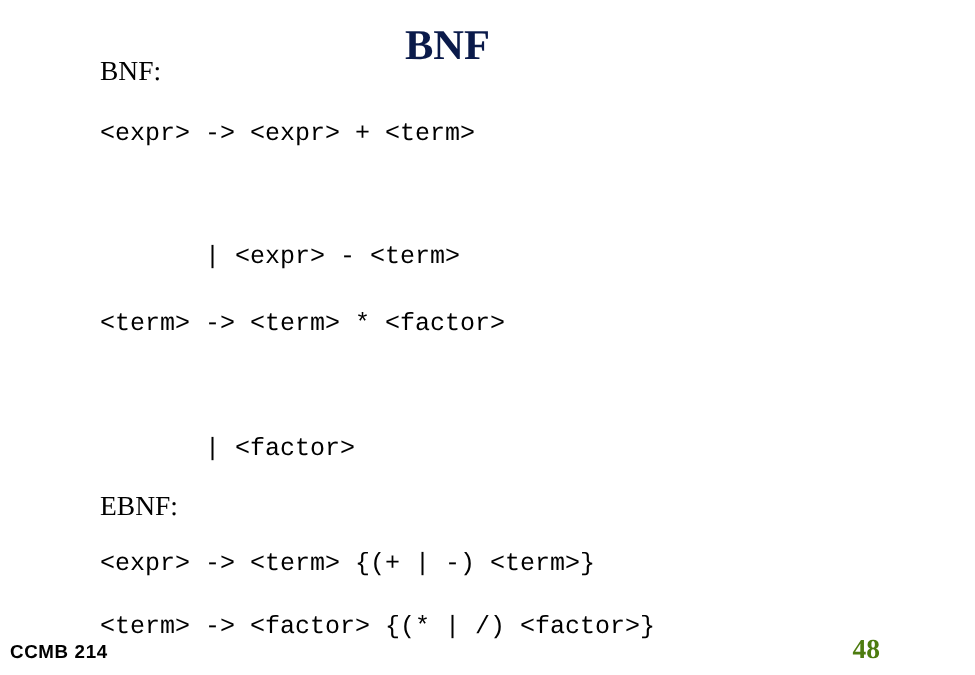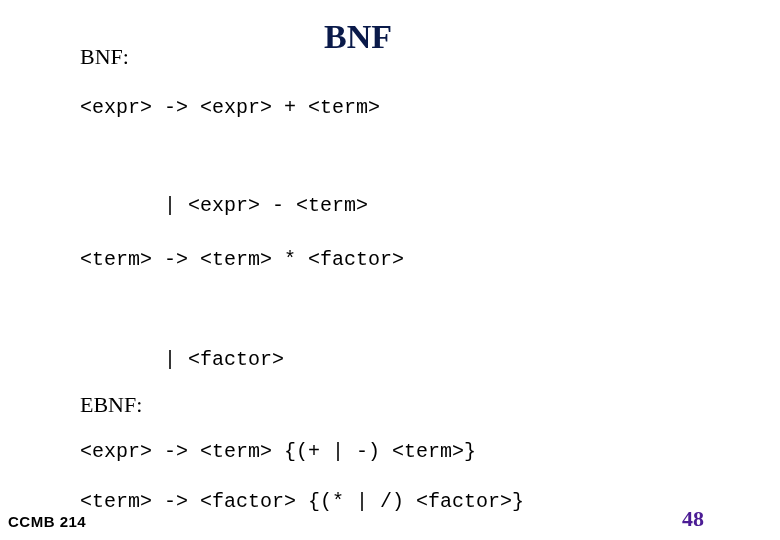--- a/index.html
+++ b/index.html
@@ -4,21 +4,21 @@
 <style>
   * { margin: 0; padding: 0; box-sizing: border-box; }
   html, body { width: 780px; height: 540px; background: #fff; font-family: "Times New Roman", Times, serif; color: #000; }
   .slide { position: relative; width: 716px; height: 540px; }
   .title { position: absolute; top: 18px; left: 0; width: 100%; text-align: center; font-size: 34px; font-weight: bold; color: #0a1a4a; }
   .heading { font-size: 22px; font-family: "Times New Roman", Times, serif; color: #000; }
   .h1pos { position: absolute; top: 44px; left: 80px; }
   .h2pos { position: absolute; top: 392px; left: 80px; }
   .code { font-family: "Courier New", Courier, monospace; font-size: 20px; color: #000; position: absolute; white-space: pre; }
   .footer-left { position: absolute; left: 8px; bottom: 10px; font-family: Arial, Helvetica, sans-serif; font-weight: bold; font-size: 15px; letter-spacing: 0.5px; }
-  .footer-right { position: absolute; right: 12px; bottom: 8px; font-family: "Times New Roman", Times, serif; font-weight: bold; font-size: 22px; color: #4c1d95; }
+  .footer-right { position: absolute; right: 12px; bottom: 8px; font-family: "Times New Roman", Times, serif; font-weight: bold; font-size: 22px; color: #4d7c0f; }
 </style>
 </head>
 <body>
 
 <div class="slide">
   <div class="title">BNF</div>
 
   <div class="heading h1pos">BNF:</div>
 
   <div class="code" style="top:96px; left:80px;">&lt;expr&gt; -&gt; &lt;expr&gt; + &lt;term&gt;</div>

